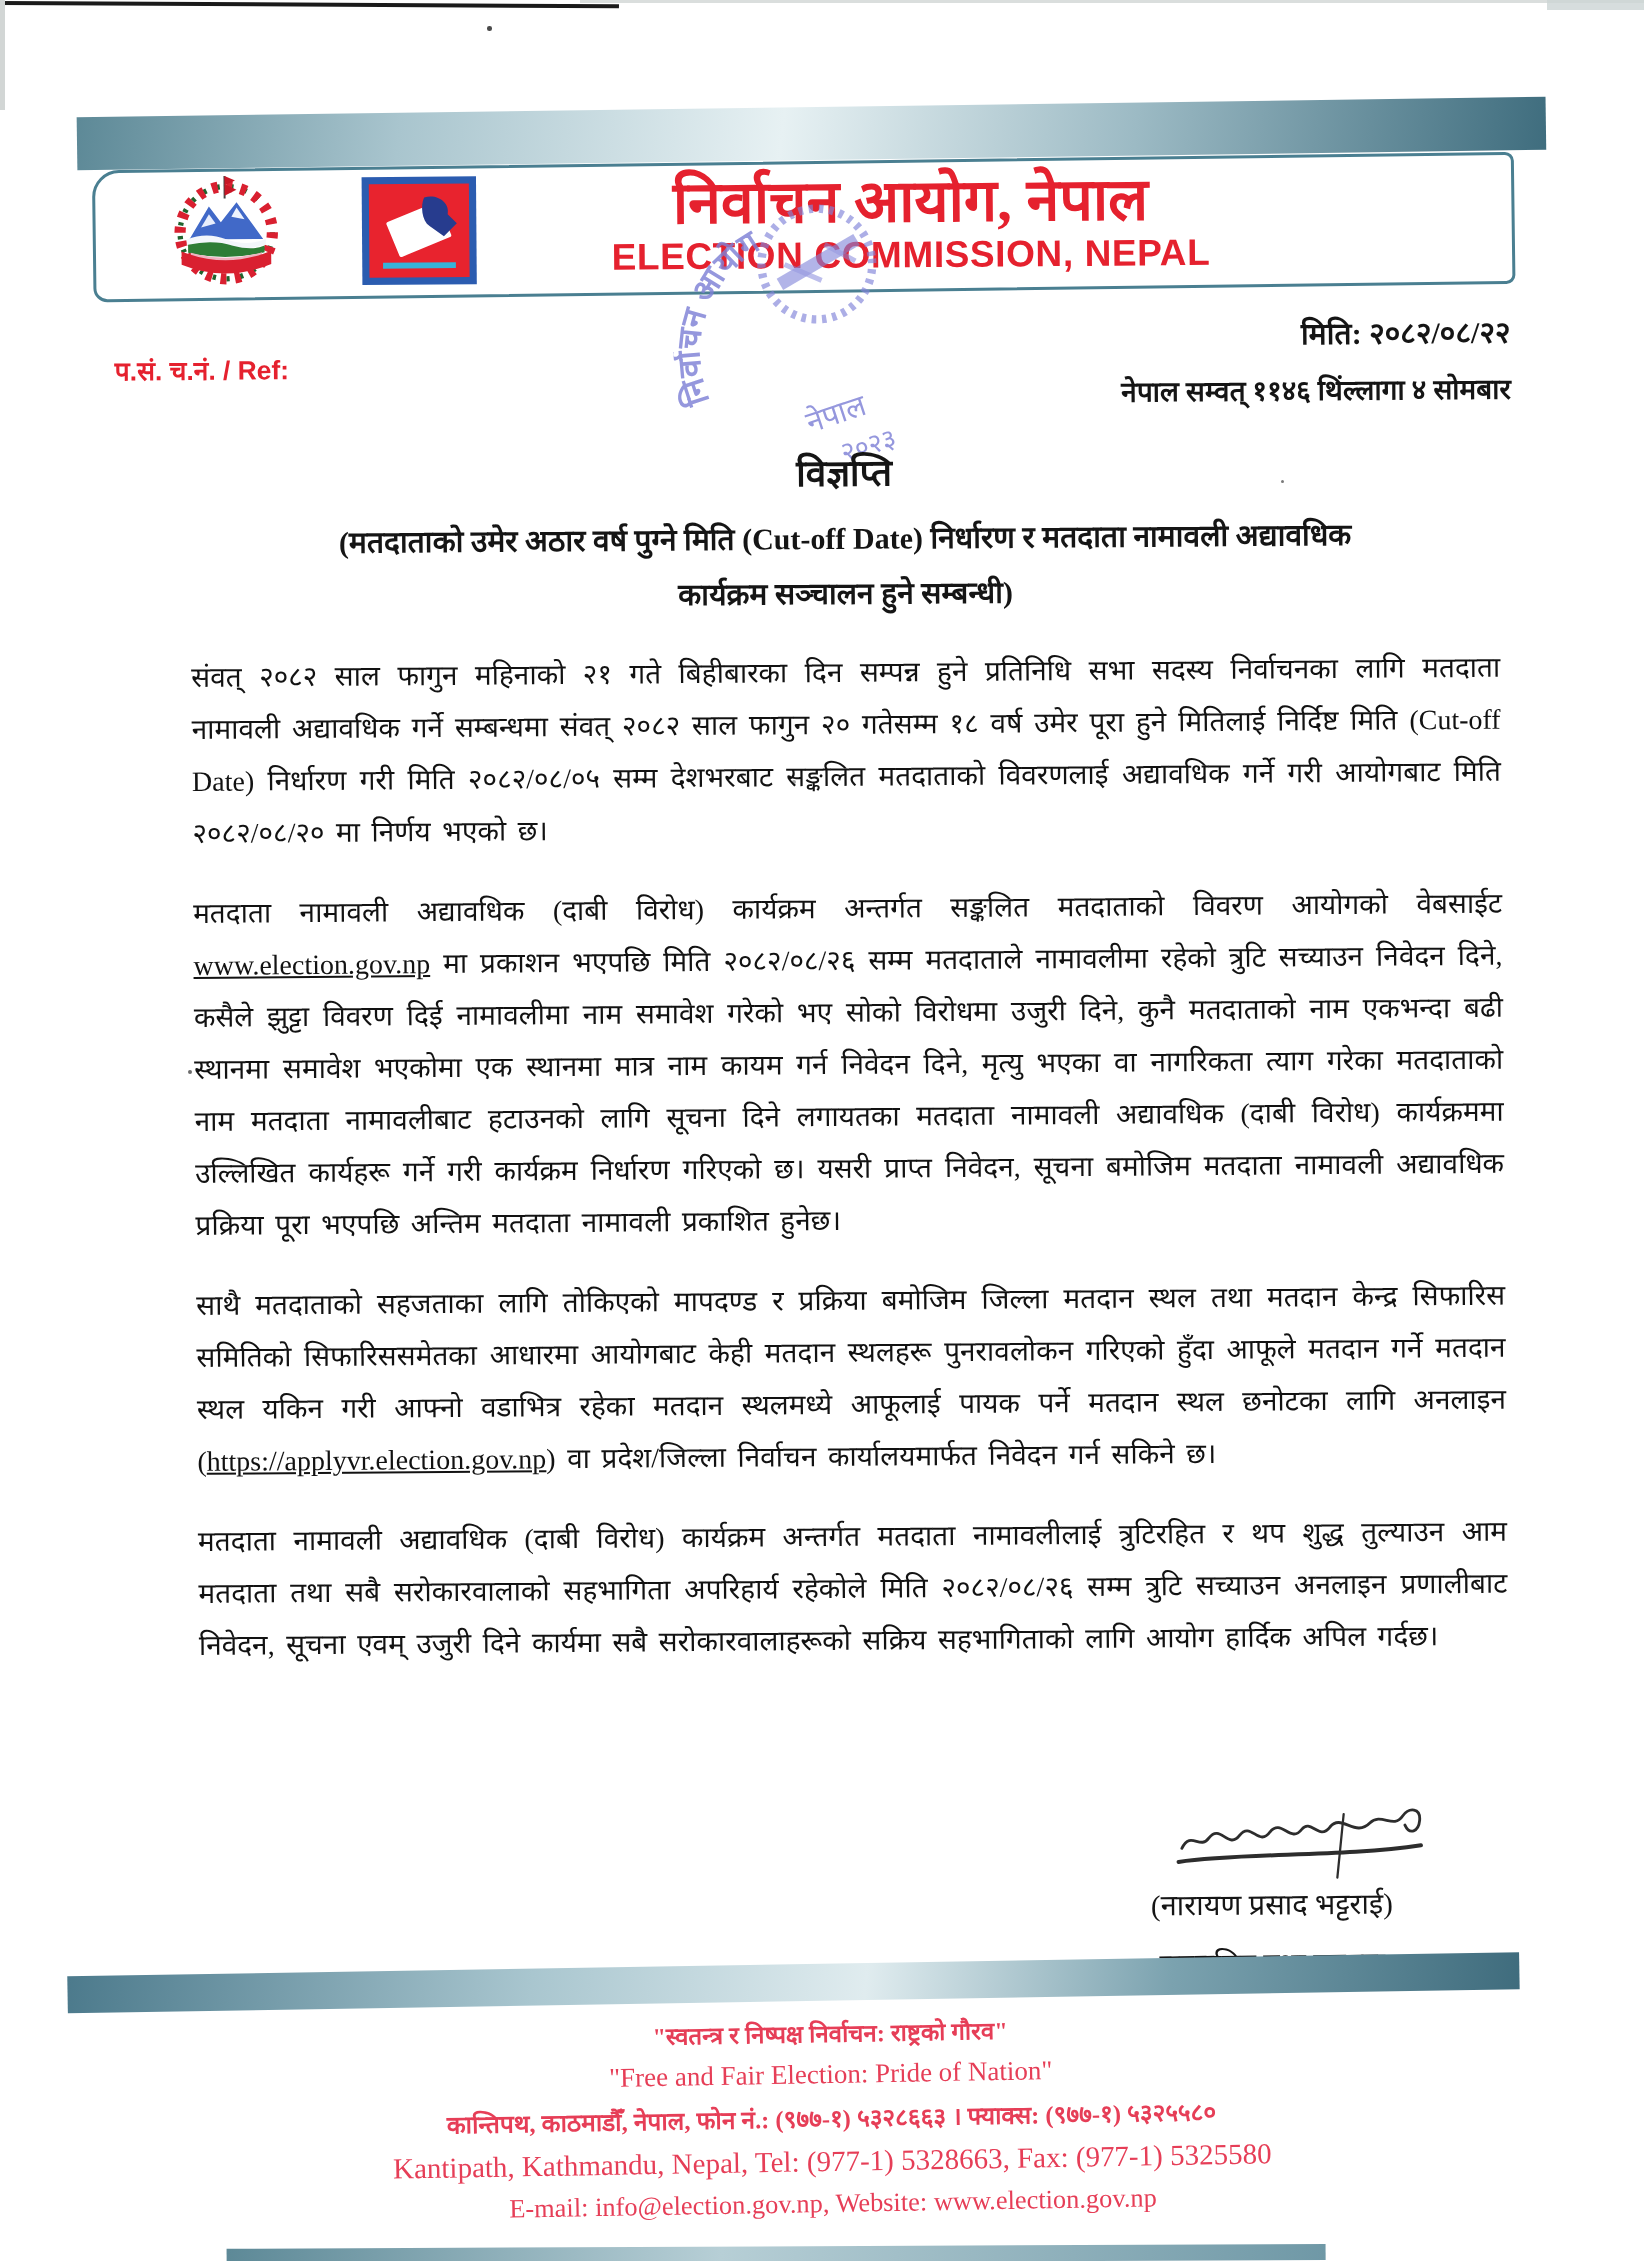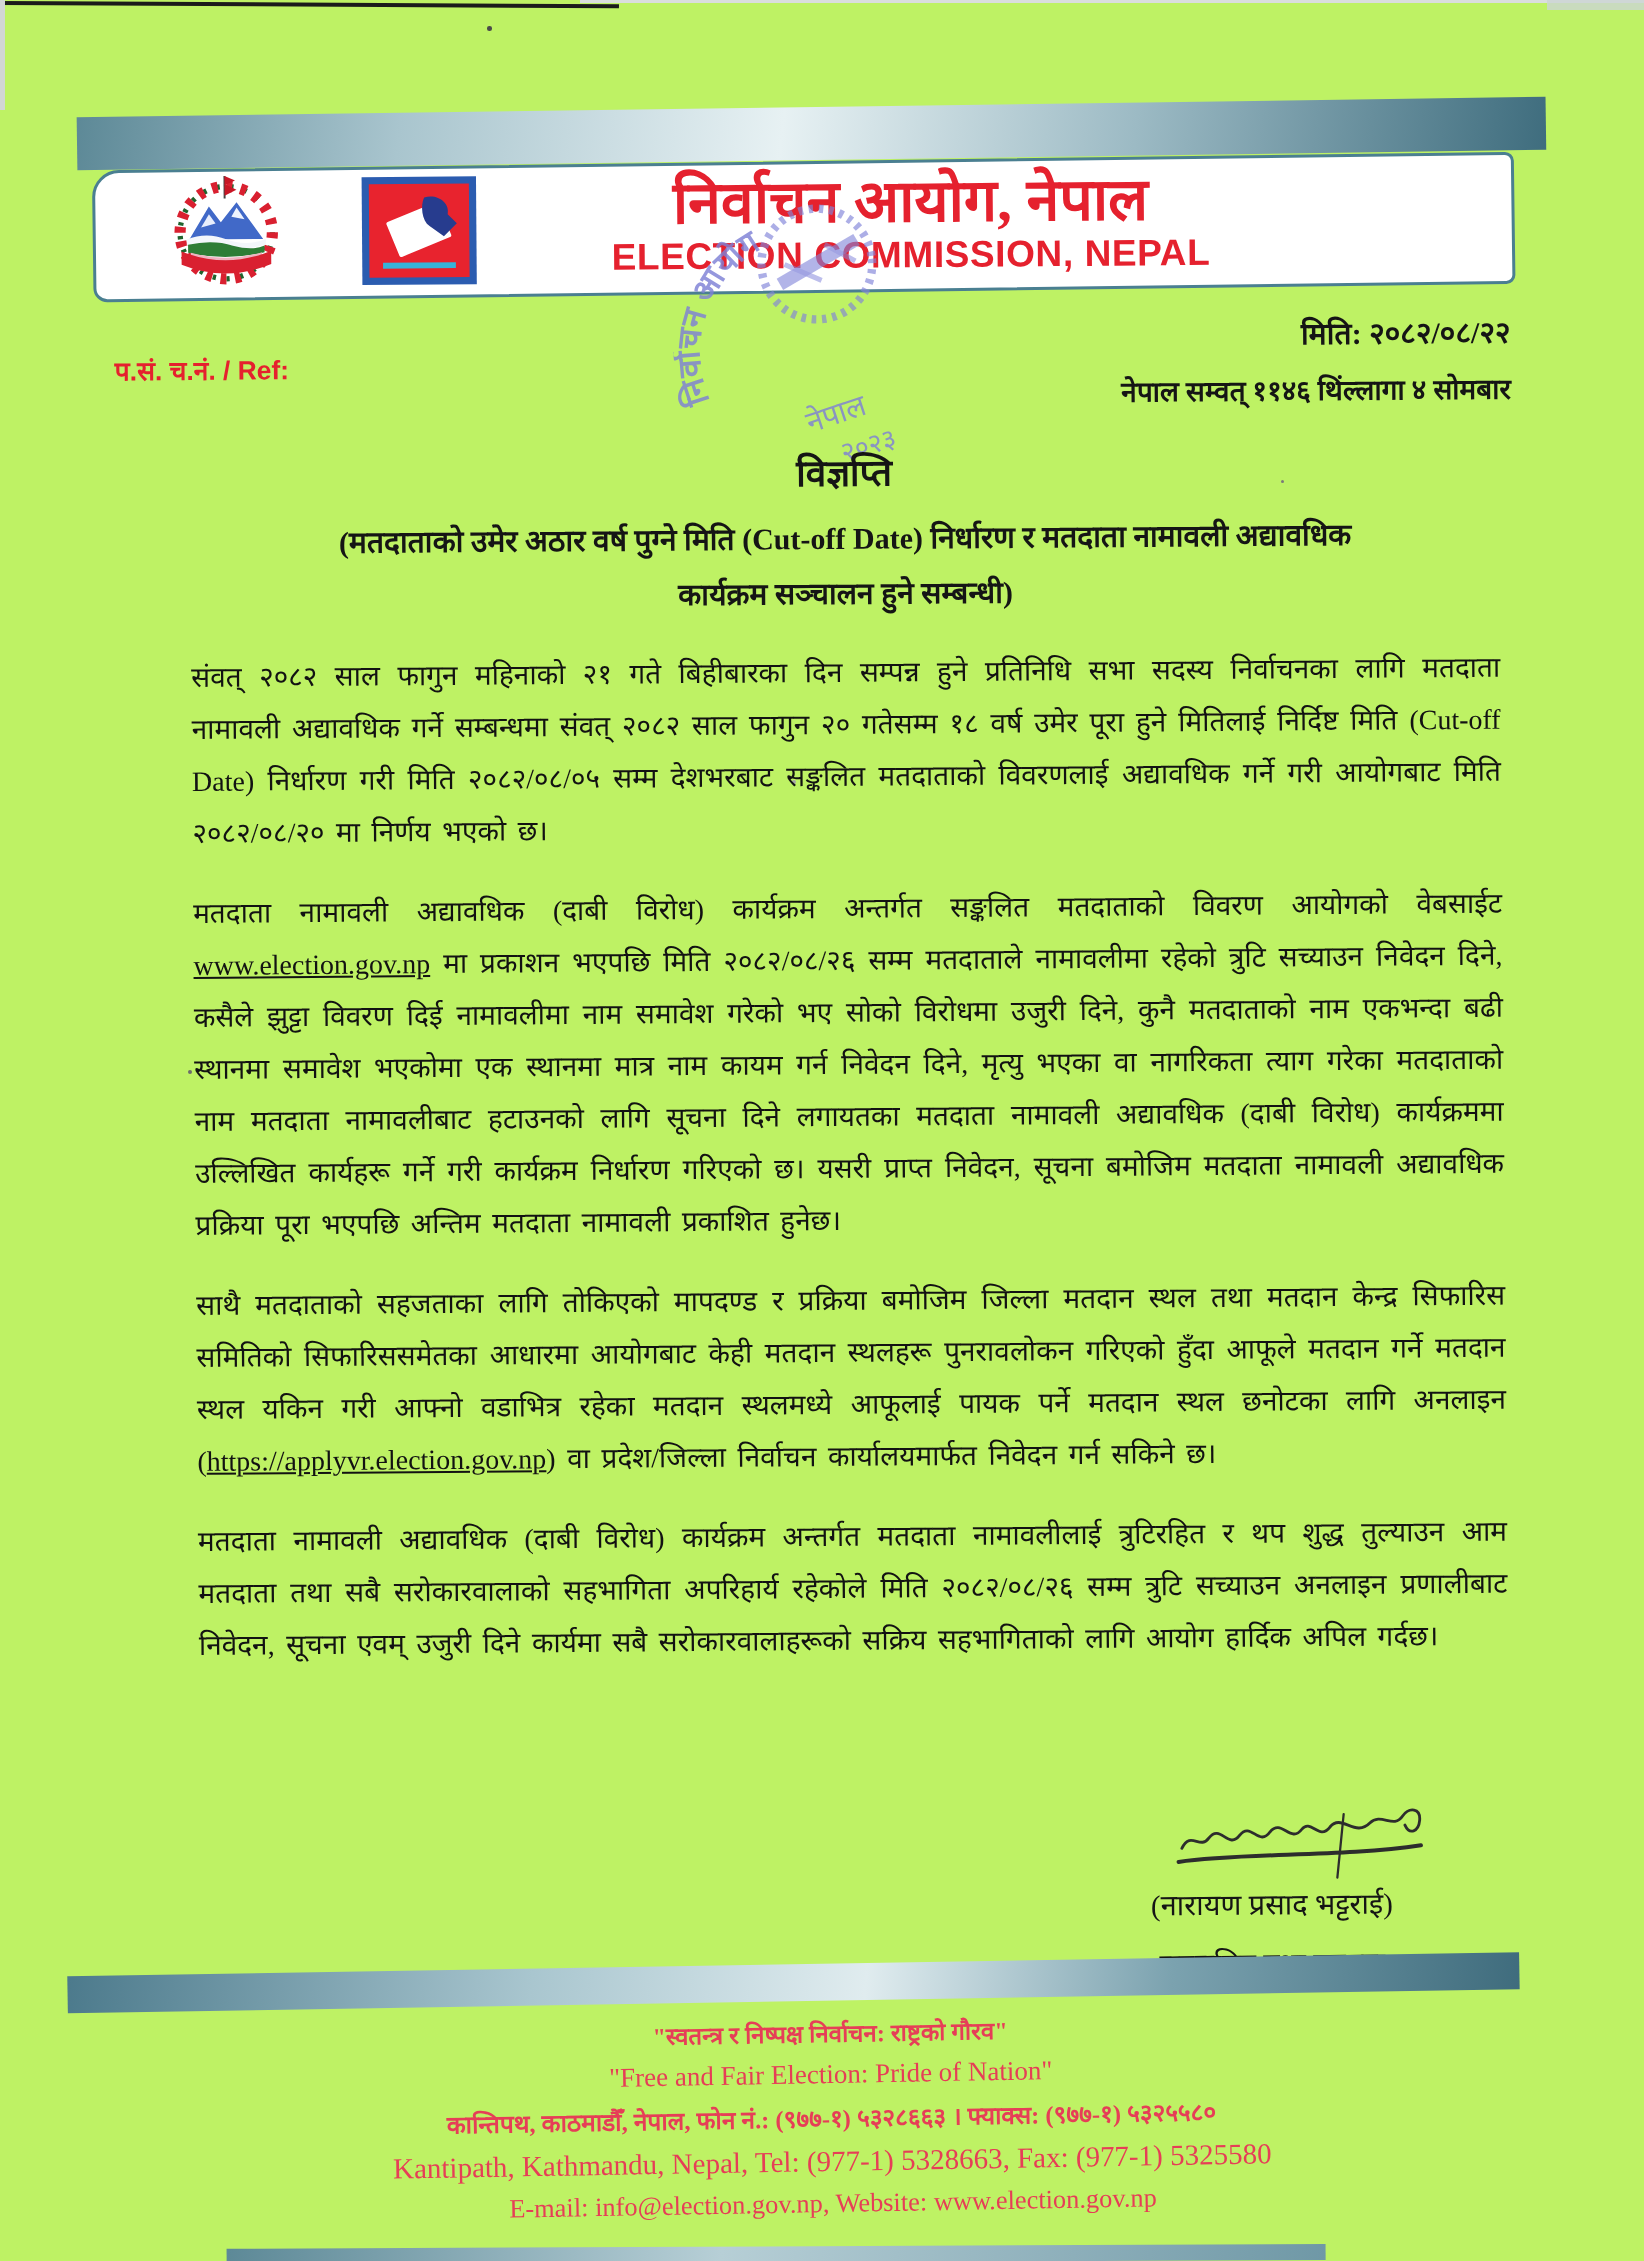--- a/index.html
+++ b/index.html
@@ -1,16 +1,16 @@
 <!DOCTYPE html>
 <html style="font-size:10.3px"><head>
 <meta charset="utf-8">
 <style>
   html,body{margin:0;padding:0;background:#9a9a9a;}
-  .page{position:relative;width:1644px;height:2261px;background:#bef264;overflow:hidden;
+  .page{position:relative;width:1644px;height:2261px;background:#ffffff;overflow:hidden;
         font-family:"Liberation Serif","DejaVu Serif",serif;color:#151515;}
   .rot{position:absolute;inset:0;transform:rotate(-0.45deg);transform-origin:50% 40%;}
 
   
   .scan-topline{position:absolute;top:1.3px;left:0;width:619px;height:3.9px;background:#1b1b1b;
                 transform:rotate(0.3deg);transform-origin:left top;}
   .scan-topstrip{position:absolute;top:0;left:580px;width:1064px;height:2.6px;background:#dadedd;}
   .scan-corner{position:absolute;top:0;left:1547px;width:97px;height:10.3px;background:#ccd4d4;opacity:.8;}
   .scan-leftedge{position:absolute;top:0;left:0;width:5.2px;height:110px;background:#d2d6d5;}
   .speck{position:absolute;border-radius:50%;}

